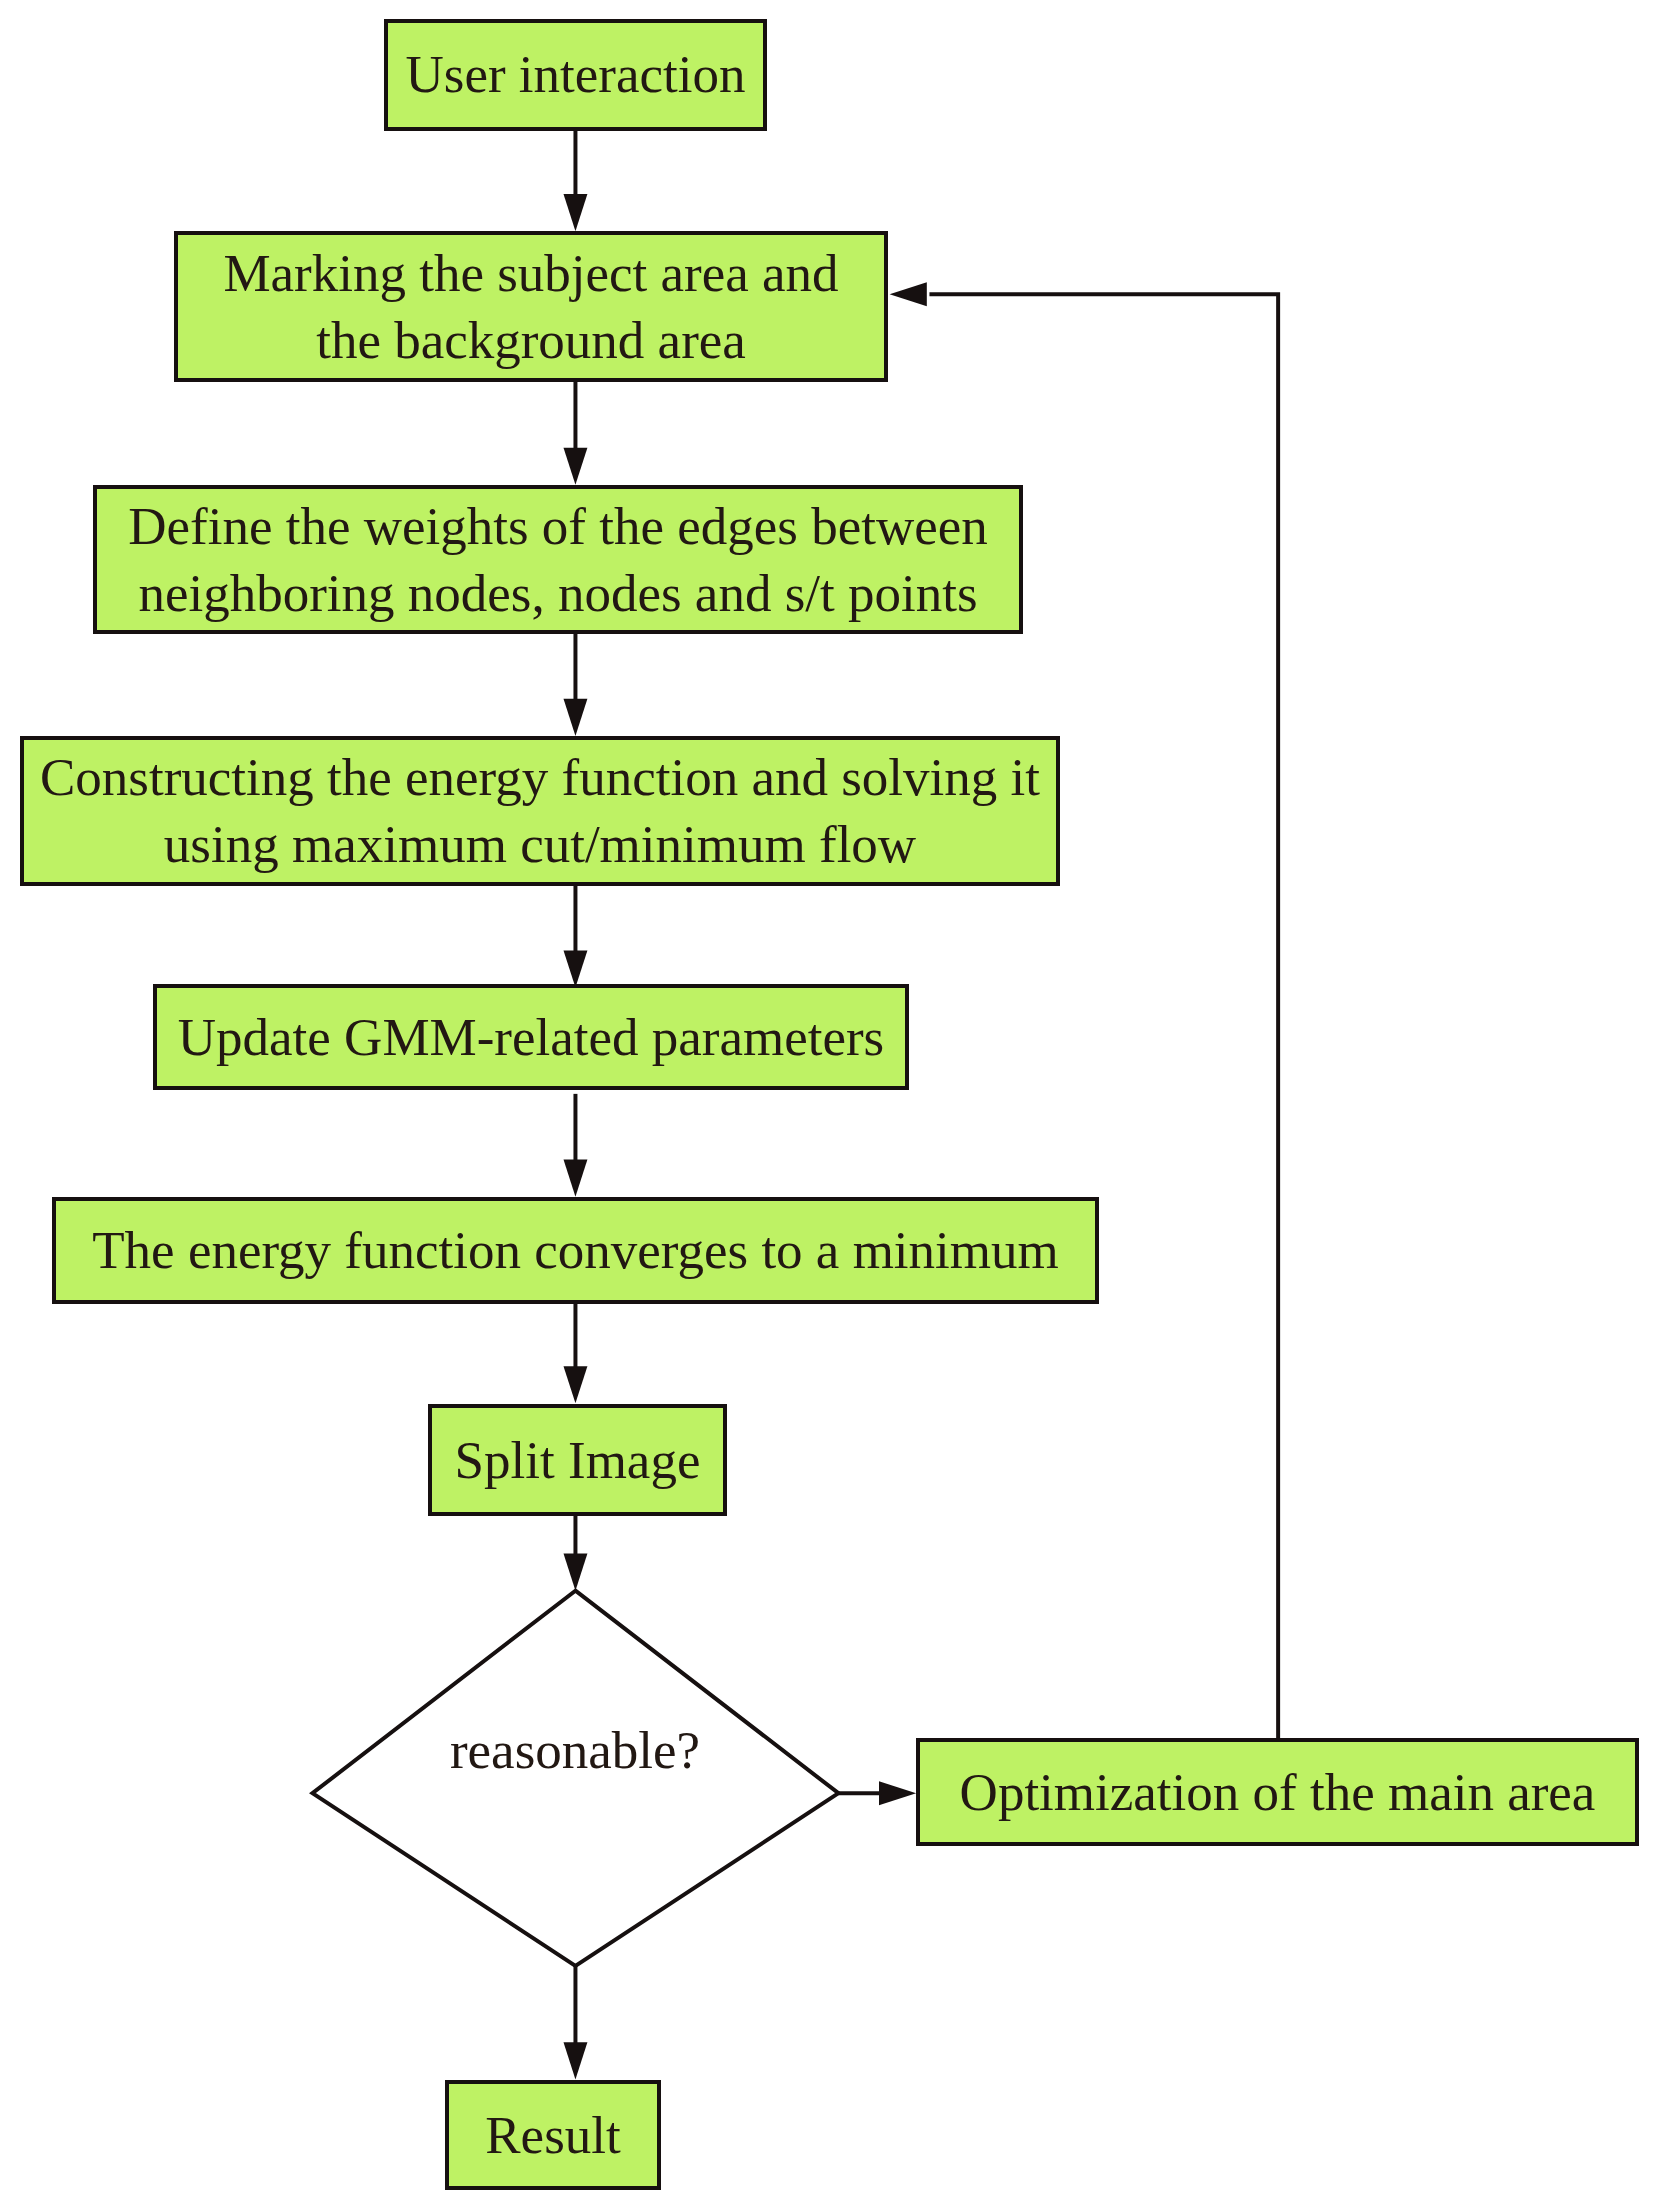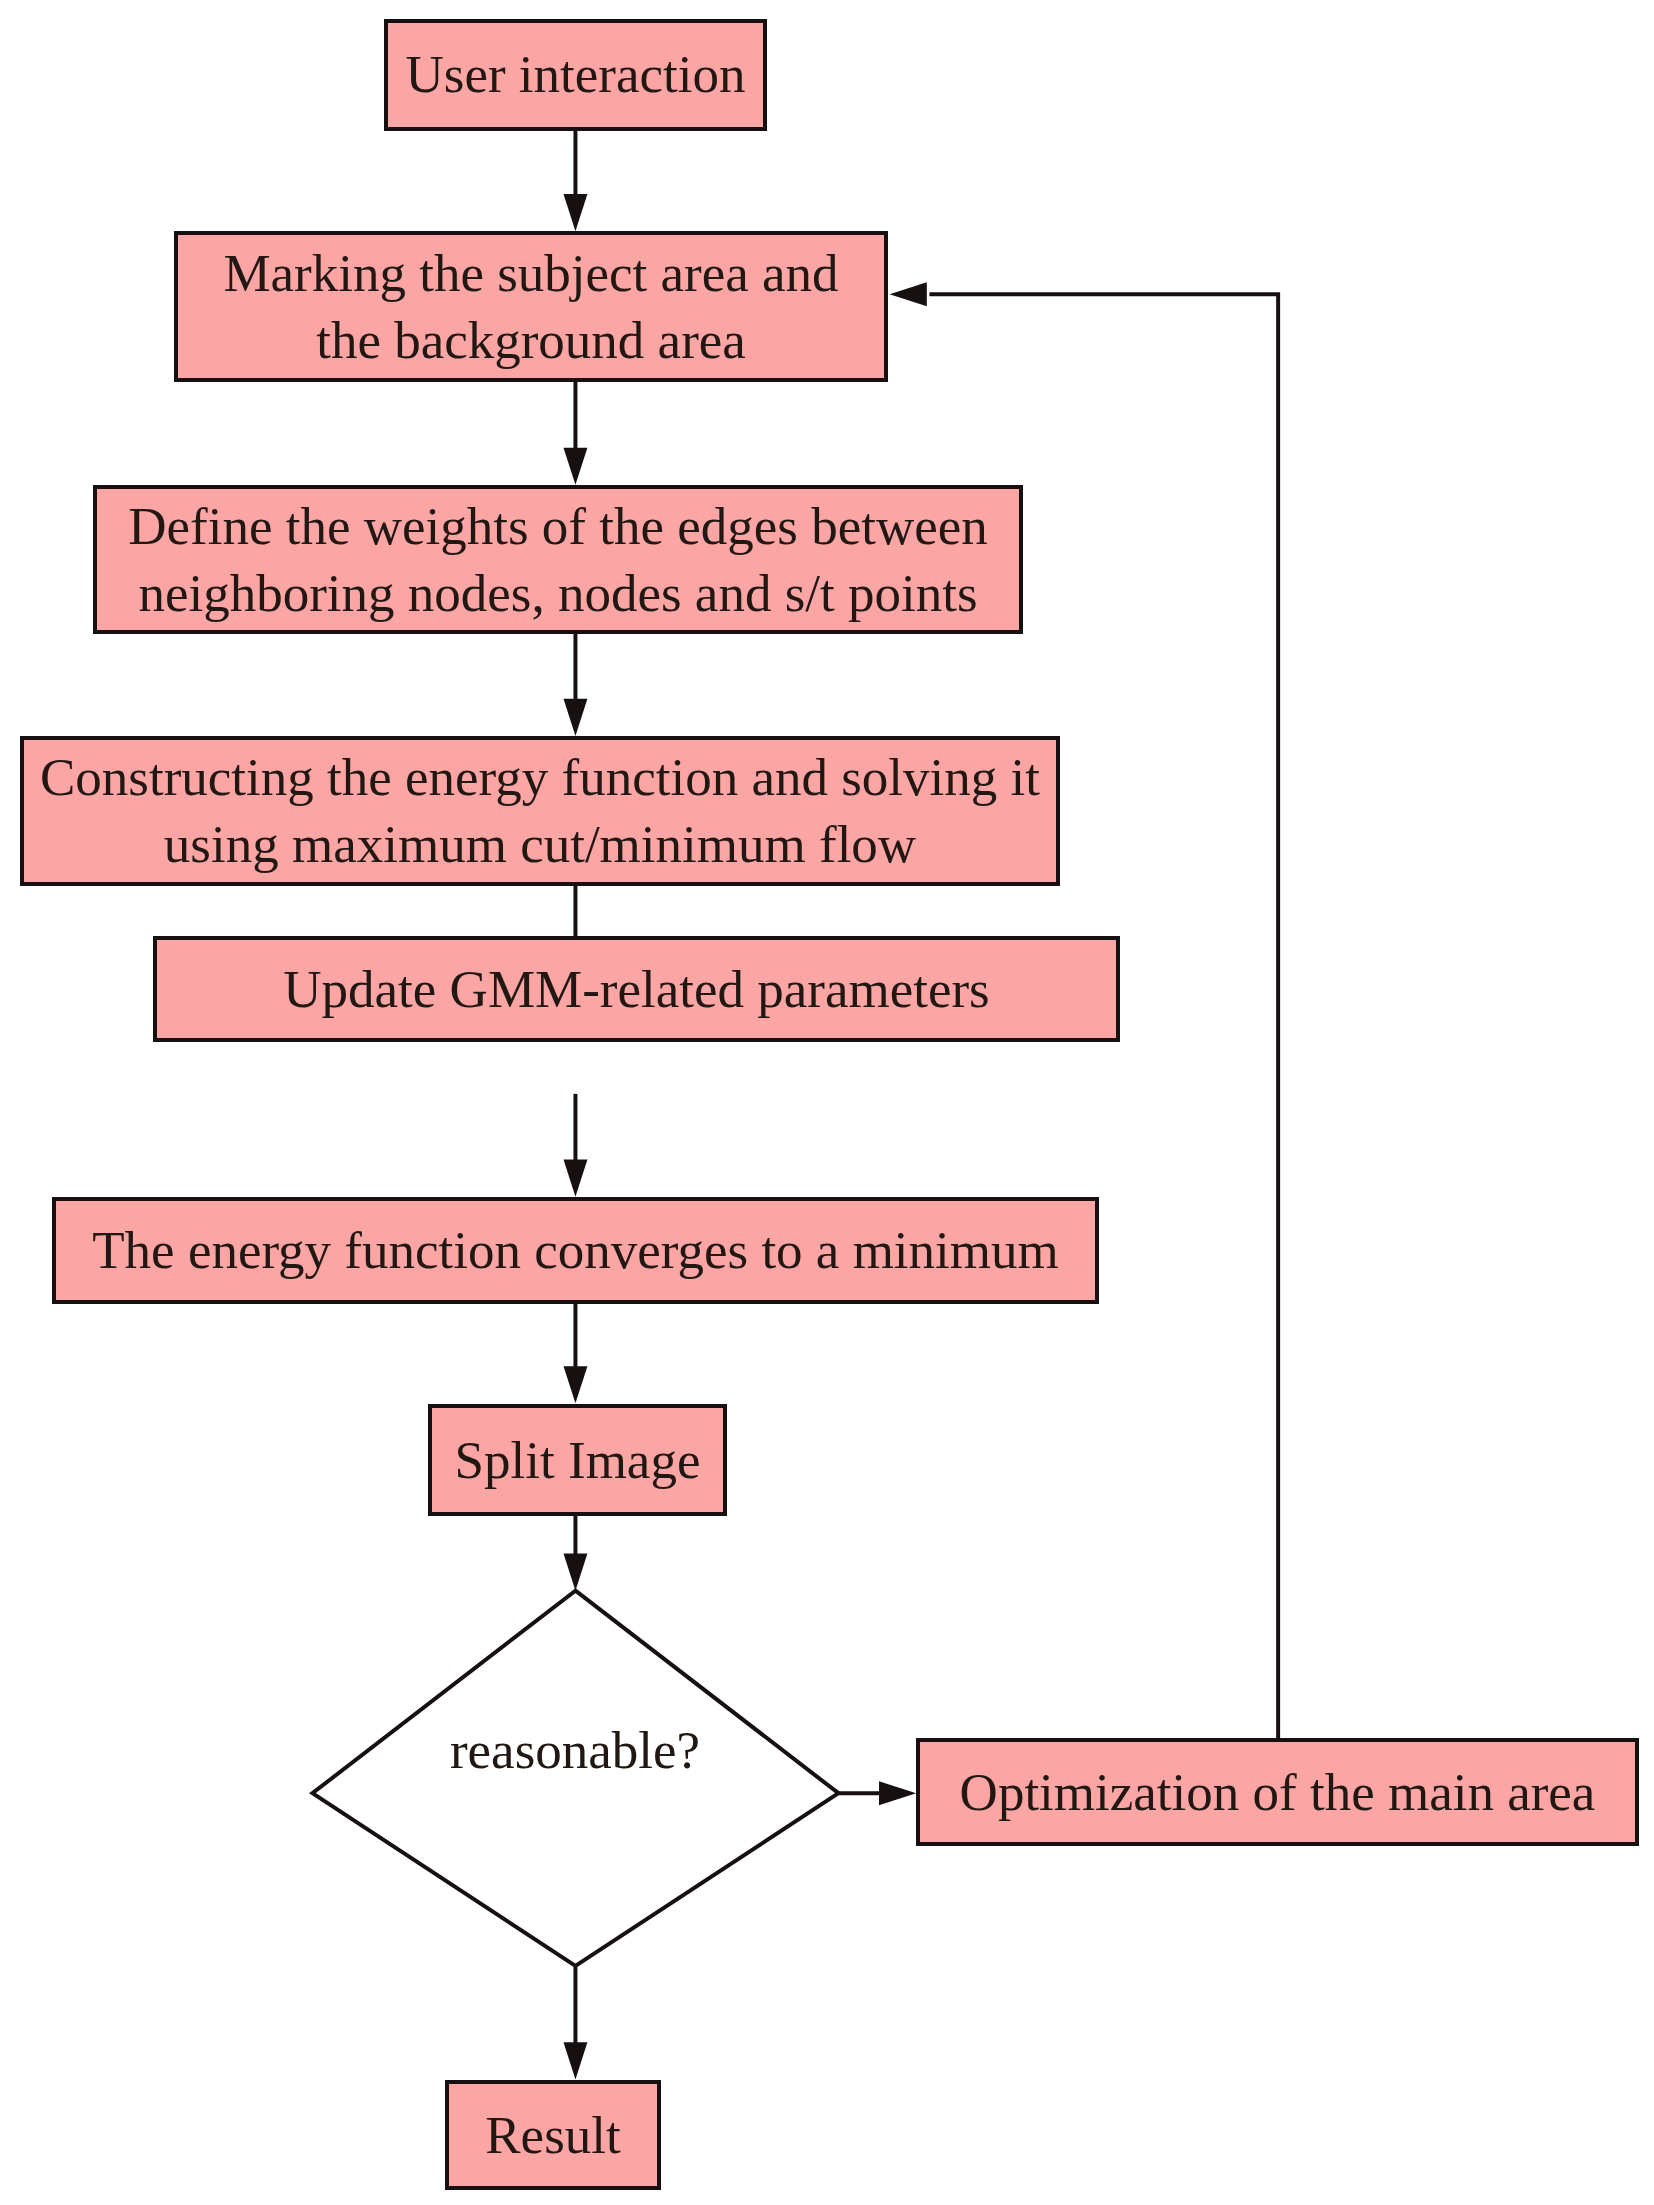--- a/index.html
+++ b/index.html
@@ -43,21 +43,21 @@
     flex-direction: column;
     align-items: center;
     justify-content: center;
     text-align: center;
     box-sizing: border-box;
     font-size: 53px;
     line-height: 1.26;
   }
   .node.rect {
     border: 4.6px solid #161010;
-    background: #fca5a5;
+    background: #bef264;
     font-family: Liberation Serif, serif;
   }
   .node.diamond-label {
     border: none;
     background: transparent;
   }
   .nl {
     white-space: nowrap;
   }
 </style>
@@ -133,21 +133,21 @@
   <div class="node rect" style="left:93px; top:485px; width:930px; height:149px;">
     <div class="nl">Define the weights of the edges between</div>
     <div class="nl">neighboring nodes, nodes and s/t points</div>
   </div>
 
   <div class="node rect" style="left:20px; top:736px; width:1040px; height:150px;">
     <div class="nl">Constructing the energy function and solving it</div>
     <div class="nl">using maximum cut/minimum flow</div>
   </div>
 
-  <div class="node rect" style="left:153px; top:936px; width:967px; height:106px;">
+  <div class="node rect" style="left:153px; top:984px; width:756px; height:106px;">
     <div class="nl">Update GMM-related parameters</div>
   </div>
 
   <div class="node rect" style="left:52px; top:1197px; width:1047px; height:107px;">
     <div class="nl">The energy function converges to a minimum</div>
   </div>
 
   <div class="node rect" style="left:428px; top:1404px; width:299px; height:112px;">
     <div class="nl">Split Image</div>
   </div>

